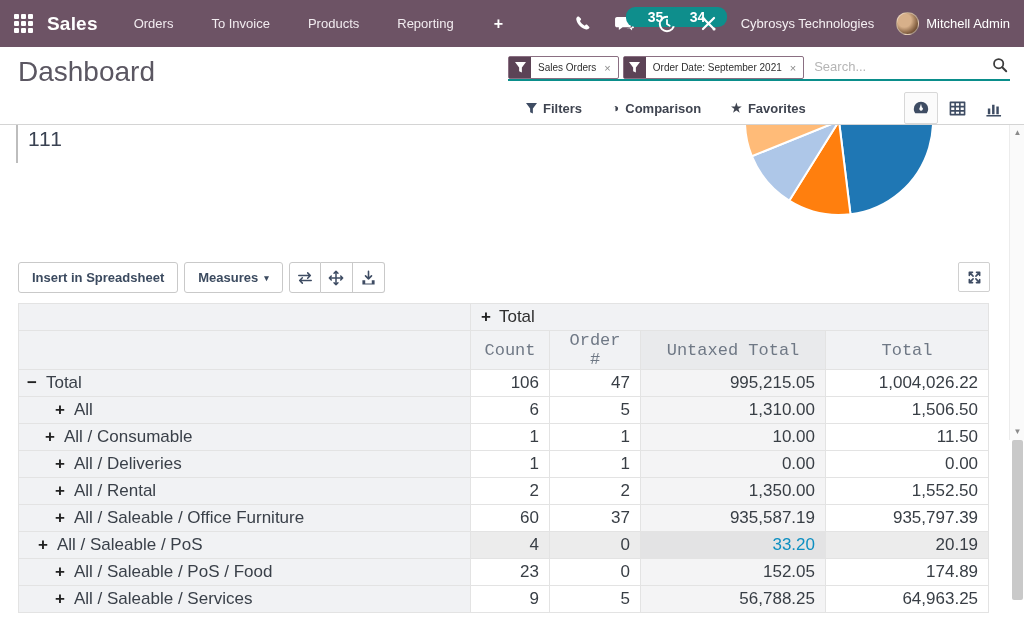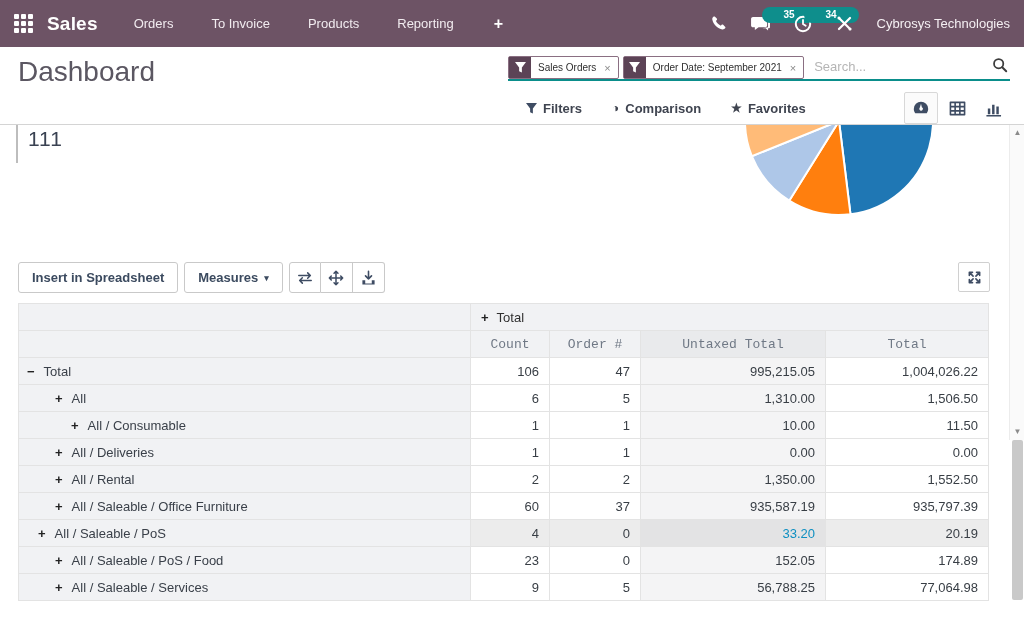--- a/index.html
+++ b/index.html
@@ -17,21 +17,21 @@
   .apps-icon i { background:#fff; border-radius:1px; }
   .brand { font-size:19px; font-weight:bold; letter-spacing:.2px; margin-right:26px; }
   .nav-menus { display:flex; align-items:center; gap:38px; font-size:13px; }
   .nav-item { color:#f2ecf0; cursor:pointer; }
   .nav-plus { font-size:16px; font-weight:bold; margin-left:30px; cursor:pointer; }
   .nav-right { display:flex; align-items:center; gap:22px; font-size:13px; }
   .nav-ico { position:relative; width:20px; height:20px; display:flex; align-items:center;
              justify-content:center; cursor:pointer; }
   .nav-ico svg { display:block; }
   .badge { position:absolute; top:-7px; left:11px; background:#0e8e8c; color:#fff;
-           font-size:10px; line-height:1; padding:3px 22px; border-radius:9px; font-weight:bold; }
+           font-size:14px; line-height:1; padding:3px 22px; border-radius:9px; font-weight:bold; }
   .company { color:#f5f0f3; cursor:pointer; }
   .user { display:flex; align-items:center; gap:7px; cursor:pointer; }
   .avatar { width:23px; height:23px; border-radius:50%;
             background:radial-gradient(circle at 35% 35%, #d7b08a 0 35%, #7d5a3c 70%, #4a3526 100%);
             border:1px solid rgba(255,255,255,.4); }
 
   
   .control-panel { position:absolute; top:47px; left:0; right:0; height:78px; background:#fff;
                    border-bottom:1px solid #d4d4d4; }
   .page-title { position:absolute; left:18px; top:9px; font-size:28px; font-weight:400; color:#5b5762; }
@@ -77,21 +77,21 @@
   .btn-group .btn:first-child { border-radius:3px 0 0 3px; }
   .btn-group .btn:last-child { border-radius:0 3px 3px 0; }
   .btn-group .btn + .btn { border-left:none; }
   .caret { font-size:9px; color:#3b4a5f; }
   .expand-btn { position:absolute; right:34px; top:137px; width:32px; height:30px; background:#fff;
                 border:1px solid #d0d0d0; border-radius:2px; display:flex; align-items:center;
                 justify-content:center; cursor:pointer; }
 
   
   .pivot-wrap { position:absolute; left:18px; top:178px; width:970px; }
-  table.pivot { width:970px; border-collapse:collapse; table-layout:fixed; font-size:13px; }
+  table.pivot { width:970px; border-collapse:collapse; table-layout:fixed; font-size:17px; }
   .pivot th, .pivot td { border:1px solid #e3e3e3; height:27px; padding:0 10px; font-weight:normal; }
   .pivot thead .corner { background:#f1f2f4; border-bottom:1px solid #e3e3e3; }
   .pivot .colgroup-h { background:#f1f2f4; text-align:left; color:#2f2f2f; height:25px; }
   .pivot .colgroup-h .plus { font-weight:bold; margin-right:8px; color:#222; }
   .pivot .measure-h { background:#f1f2f4; text-align:center; color:#6f7885; cursor:pointer;font-family:Liberation Mono, monospace; }
   .pivot .measure-h.untaxed { background:#e9eaec; }
   .pivot td.rowlabel { background:#f1f2f4; color:#3a4049; cursor:pointer; border-right:1px solid #e3e3e3; }
   .pivot td.rowlabel .plus { font-weight:bold; margin-right:9px; color:#222; }
   .pivot td.val { text-align:right; color:#383e45; background:#fff; }
   .pivot td.val.untaxed { background:#f4f4f5; }
@@ -159,20 +159,24 @@
         <span class="badge">34</span>
       </span>
       <span class="nav-ico">
         <svg width="17" height="17" viewBox="0 0 20 20">
             <path d="M3.5 3.5 16.5 16.5 M16.5 3.5 3.5 16.5" stroke="#fff" stroke-width="2.6" stroke-linecap="round"></path>
             <circle cx="3.5" cy="3.5" r="1.8" fill="#fff"></circle>
             <circle cx="16.5" cy="16.5" r="1.8" fill="#fff"></circle>
           </svg>
       </span>
       <span class="company">Cybrosys Technologies</span>
+      <span class="user">
+        <span class="avatar"></span>
+        <span>Mitchell Admin</span>
+      </span>
     </div>
   </header>
 
   <div class="control-panel">
     <h1 class="page-title">Dashboard</h1>
 
     <div class="searchbar">
       <span id="facets" style="display:flex">
           <span class="facet">
             <span class="facet-ico">
@@ -323,21 +327,21 @@
               <td class="val">1,004,026.22</td>
             </tr>
             <tr>
               <td class="rowlabel" style="padding-left: 36px;"><span class="plus">+</span>All</td>
               <td class="val">6</td>
               <td class="val">5</td>
               <td class="val untaxed">1,310.00</td>
               <td class="val">1,506.50</td>
             </tr>
             <tr>
-              <td class="rowlabel" style="padding-left: 52px;"><span class="plus">+</span>All / Consumable</td>
+              <td class="rowlabel" style="padding-left: 26px;"><span class="plus">+</span>All / Consumable</td>
               <td class="val">1</td>
               <td class="val">1</td>
               <td class="val untaxed">10.00</td>
               <td class="val">11.50</td>
             </tr>
             <tr>
               <td class="rowlabel" style="padding-left: 36px;"><span class="plus">+</span>All / Deliveries</td>
               <td class="val">1</td>
               <td class="val">1</td>
               <td class="val untaxed">0.00</td>
@@ -369,21 +373,21 @@
               <td class="val">23</td>
               <td class="val">0</td>
               <td class="val untaxed">152.05</td>
               <td class="val">174.89</td>
             </tr>
             <tr>
               <td class="rowlabel" style="padding-left: 36px;"><span class="plus">+</span>All / Saleable / Services</td>
               <td class="val">9</td>
               <td class="val">5</td>
               <td class="val untaxed">56,788.25</td>
-              <td class="val">77,064.98</td>
+              <td class="val">64,963.25</td>
             </tr>
           </tbody>
       </table>
     </div>
 
     <div class="scrollbar">
       <span class="sb-arrow sb-up">▲</span>
       <span class="sb-thumb"></span>
       <span class="sb-arrow sb-down">▼</span>
     </div>

